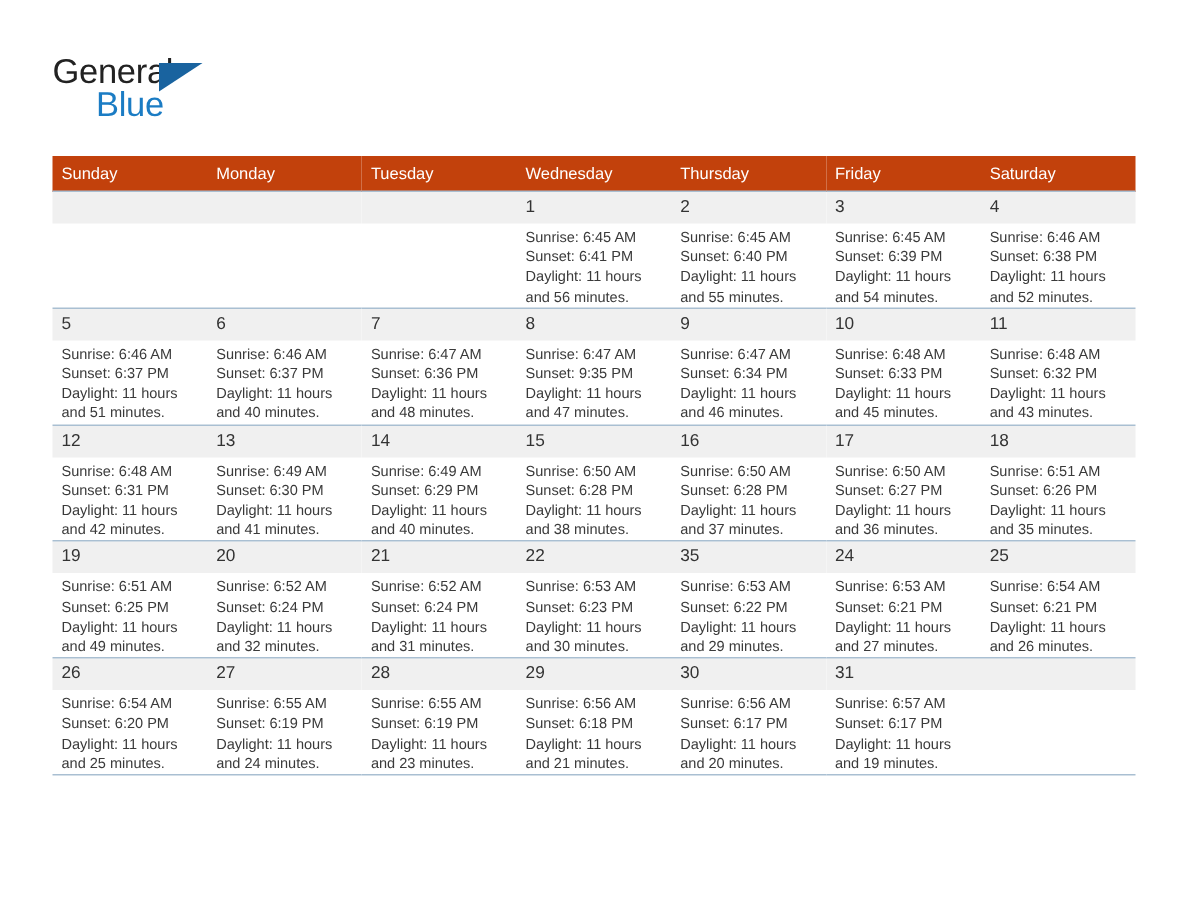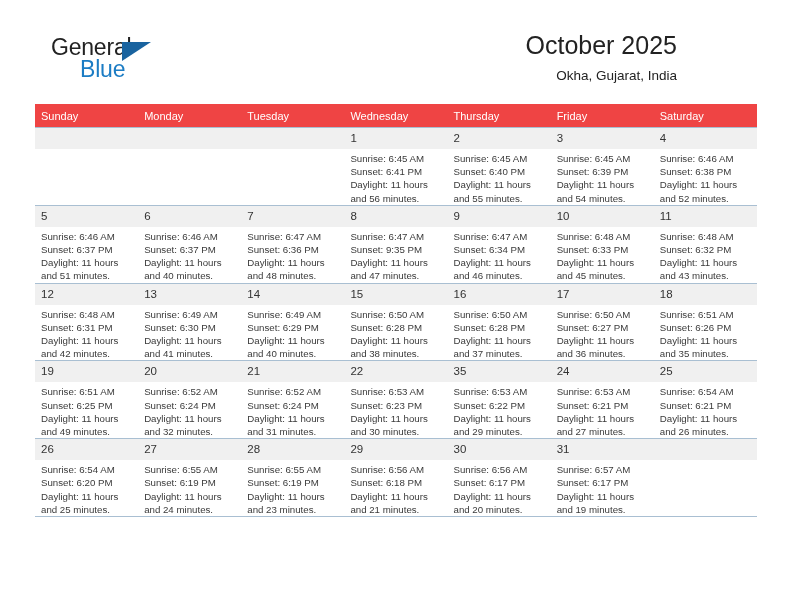--- a/index.html
+++ b/index.html
@@ -17,21 +17,21 @@
   .page {
     position: relative;
     width: 792px;
     height: 612px;
     box-sizing: border-box;
   }
 
   
   .header {
     position: absolute;
-    left: 16px;
+    left: 0;
     top: 0;
     width: 696px;
     height: 97px;
   }
   .brand {
     position: absolute;
     left: 35px;
     top: 34px;
     width: 200px;
     height: 50px;
@@ -89,21 +89,21 @@
   
   .calendar {
     position: absolute;
     left: 35px;
     top: 104px;
     width: 722px;
     border-collapse: collapse;
     table-layout: fixed;
   }
   .calendar th {
-    background: #ef4444;
+    background: #c2410c;
     color: #ffffff;
     font-size: 11px;
     font-weight: normal;
     text-align: left;
     padding: 5px 0 5px 6px;
     height: 13px;
     border: none;
   }
   .calendar td {
     vertical-align: top;
@@ -139,24 +139,20 @@
 <div class="page">
 
   <div class="header">
 
     <div class="brand">
       <span class="brand-general">General</span>
       <span class="brand-triangle"></span>
       <span class="brand-blue">Blue</span>
     </div>
 
-    <div class="title-block">
-      <div class="cal-title">October 2025</div>
-      <div class="cal-subtitle">Okha, Gujarat, India</div>
-    </div>
 
   </div>
 
   <table class="calendar">
     <colgroup>
       <col style="width:103.14px">
         <col style="width:103.14px">
         <col style="width:103.14px">
       <col style="width:103.14px">
         <col style="width:103.14px">

